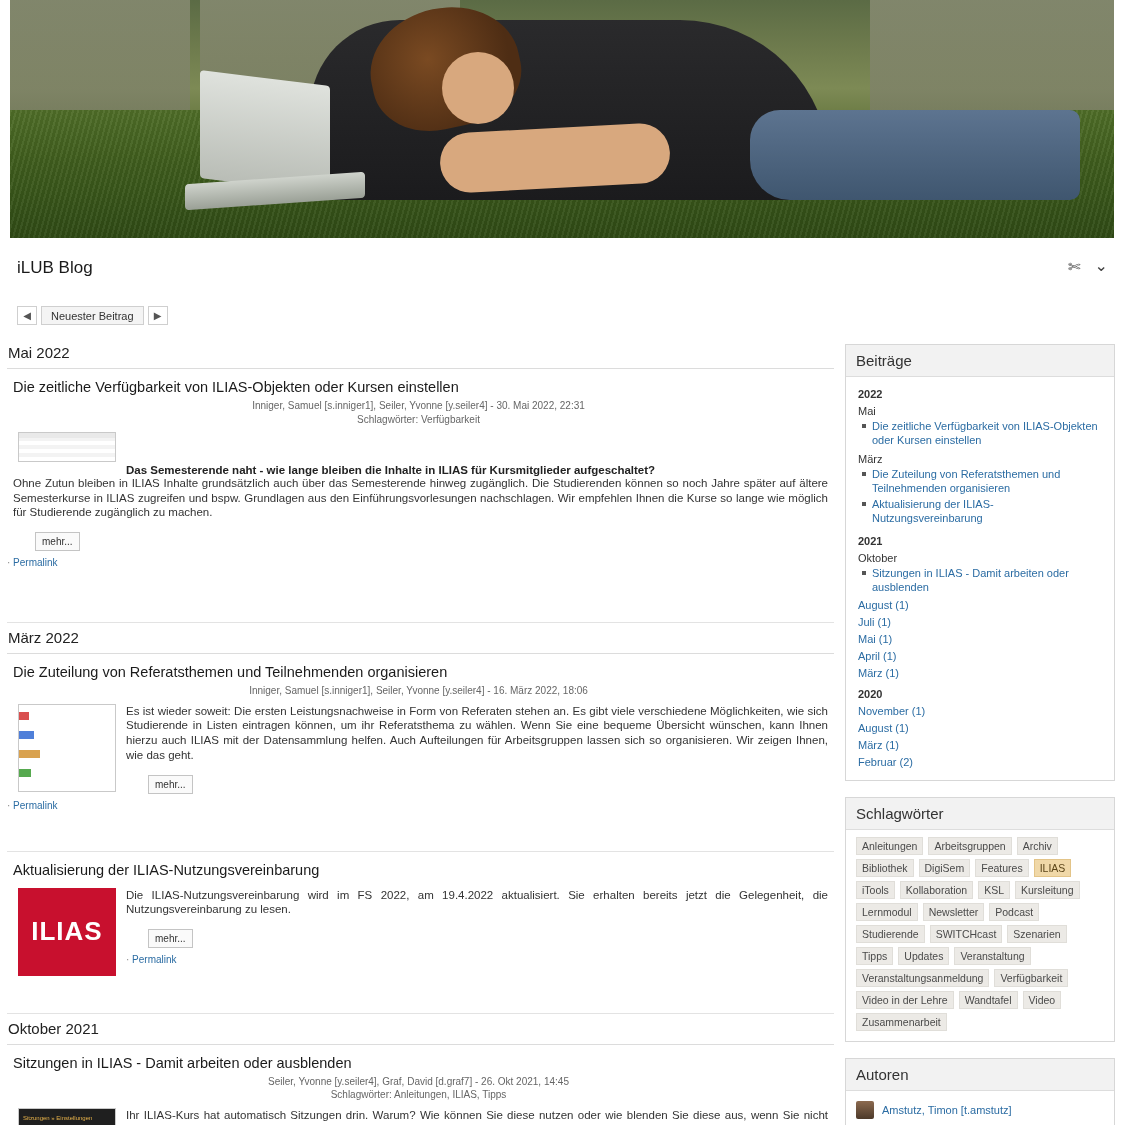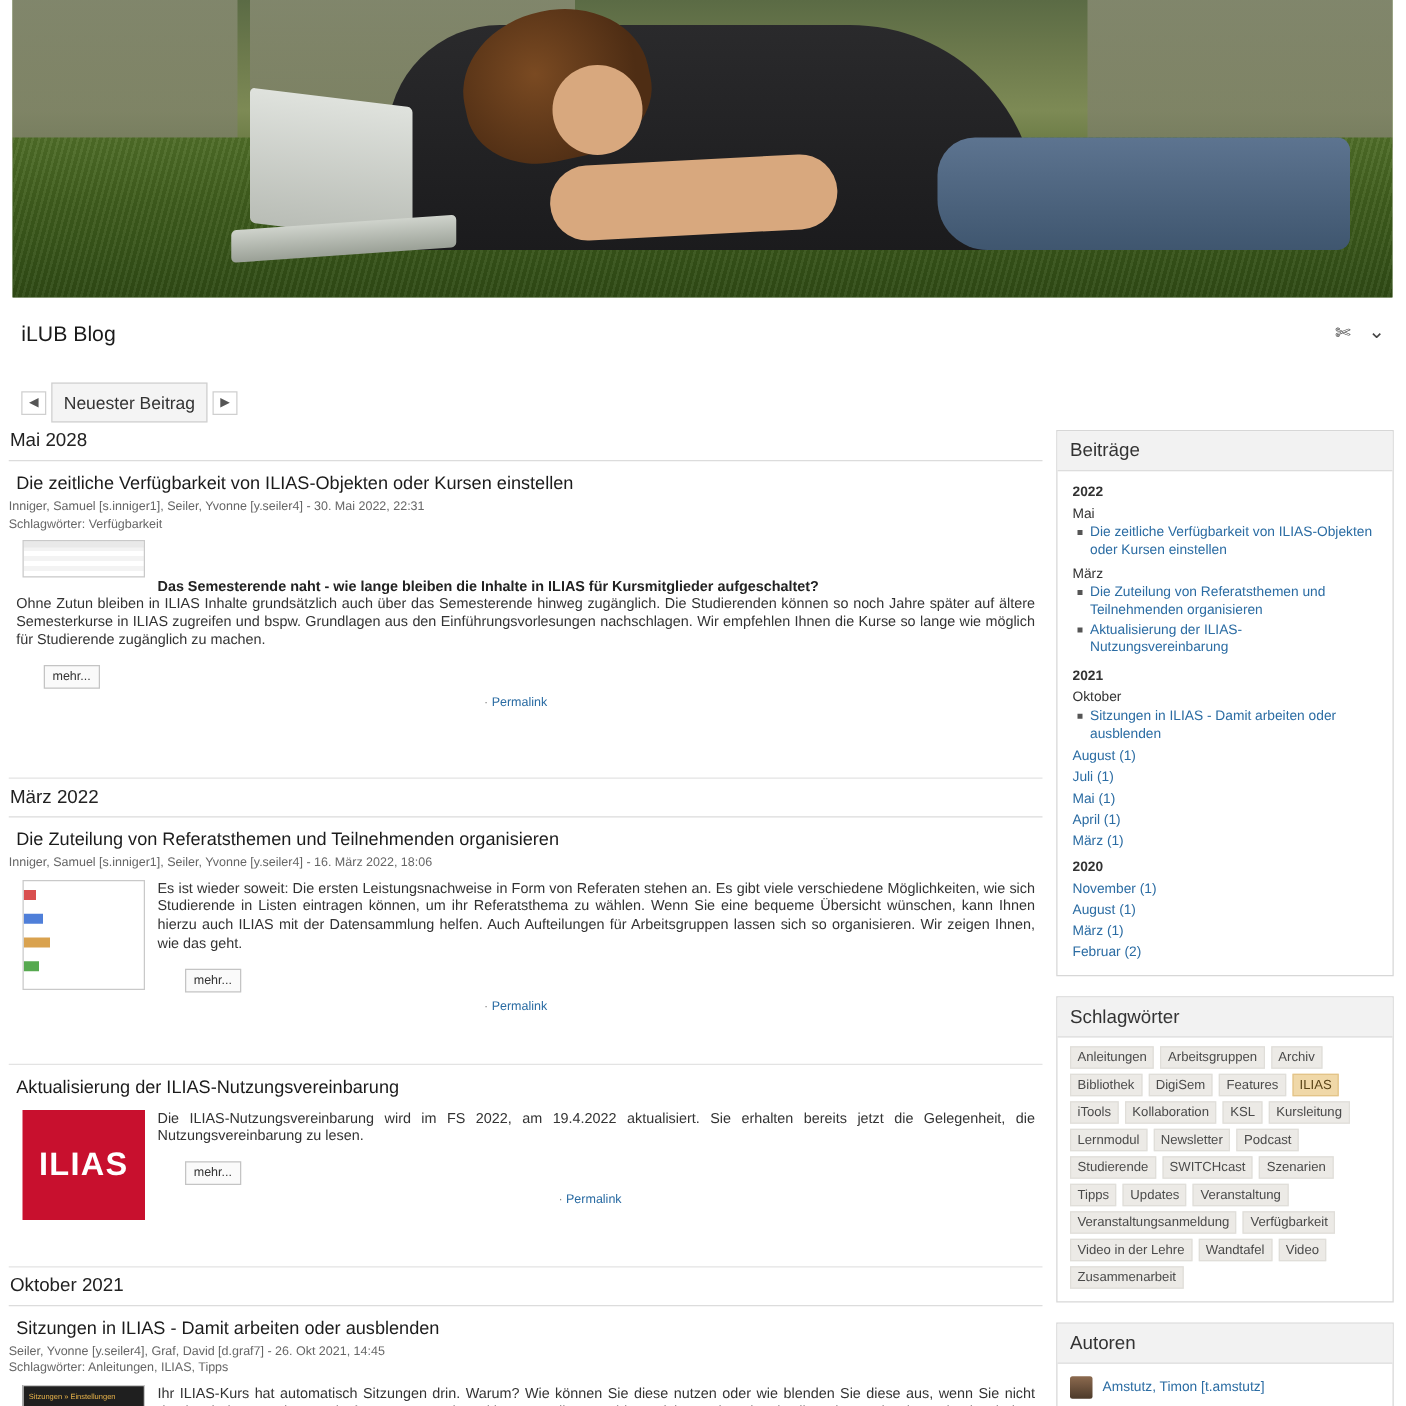--- a/index.html
+++ b/index.html
@@ -88,39 +88,39 @@
   .pager {
     position: absolute; left: 17px; top: 306px;
     display: flex; align-items: center; gap: 0;
   }
   .pager .arrow {
     width: 20px; height: 19px; border: 1px solid #cfcfcf; background: #fff;
     display: flex; align-items: center; justify-content: center;
     font-size: 10px; color: #555; cursor: pointer;
   }
   .pager .cur {
-    height: 32px; border: 1px solid #cfcfcf; background: #f4f4f4;
+    height: 19px; border: 1px solid #cfcfcf; background: #f4f4f4;
     padding: 0 9px; display: flex; align-items: center;
-    font-size: 14px; color: #333; margin: 0 4px; cursor: pointer;
+    font-size: 11px; color: #333; margin: 0 4px; cursor: pointer;
   }
 
   
   .main { position: absolute; left: 7px; top: 338px; width: 827px; }
   .side { position: absolute; left: 845px; top: 344px; width: 270px; }
 
   .month-head {
     font-size: 15px; color: #222; padding: 6px 1px 7px 1px;
     border-bottom: 1px solid #dcdcdc;
   }
   .post { border-bottom: 1px solid #e3e3e3; padding-bottom: 10px; }
   .post-title {
     font-size: 14.5px; color: #1b1b1b; padding: 10px 6px 4px 6px;
   }
   .meta {
-    text-align: left; font-size: 10px; color: #666; padding-right: 4px; line-height: 1.35;
+    text-align: center; font-size: 10px; color: #666; padding-right: 4px; line-height: 1.35;
   }
   .post-body {
     position: relative; padding: 6px 6px 0 6px; min-height: 10px;
   }
   .thumb {
     float: left; width: 98px; height: 30px; margin: 0 10px 4px 5px;
     border: 1px solid #c9c9c9; background: #fff;
   }
   .thumb.big { height: 88px; }
   .thumb.ilias {
@@ -150,21 +150,21 @@
     color: #e7b24a; font-size: 6px;
   }
   .lead { font-weight: bold; font-size: 11.5px; color: #222; margin-top: 32px; }
   .ptext { font-size: 11.5px; color: #333; line-height: 1.28; text-align: justify; }
   .more-btn {
     clear: both; display: inline-block; margin: 12px 0 0 22px;
     border: 1px solid #c4c4c4; background: #fafafa;
     font-size: 10px; color: #333; padding: 3px 6px; cursor: pointer;
   }
   .permalink {
-    text-align: center; font-size: 10px; color: #2b6ca3; padding: 6px 16px 0 0; cursor: pointer;
+    text-align: left; font-size: 10px; color: #2b6ca3; padding: 6px 16px 0 0; cursor: pointer;
   }
   .permalink:before { content: "· "; color: #888; }
 
   
   .panel { border: 1px solid #d7d7d7; background: #fff; margin-bottom: 16px; }
   .panel-head {
     background: #f2f2f2; border-bottom: 1px solid #ddd;
     padding: 7px 10px; font-size: 15px; color: #333;
   }
   .panel-body { padding: 7px 10px 10px 10px; }
@@ -224,21 +224,21 @@
   </div>
 
   <div class="pager">
     <div class="arrow">◀</div>
     <div class="cur">Neuester Beitrag</div>
     <div class="arrow">▶</div>
   </div>
 
   <div class="main">
 
-    <div class="month-head">Mai 2028</div>
+    <div class="month-head">Mai 2022</div>
     <div class="post">
       <div class="post-title">Die zeitliche Verfügbarkeit von ILIAS-Objekten oder Kursen einstellen</div>
       <div class="meta">
         <div>Inniger, Samuel [s.inniger1], Seiler, Yvonne [y.seiler4] - 30. Mai 2022, 22:31</div>
         <div>Schlagwörter: Verfügbarkeit</div>
       </div>
       <div class="post-body">
         <div class="thumb lines"></div>
         <div class="lead">Das Semesterende naht - wie lange bleiben die Inhalte in ILIAS für Kursmitglieder aufgeschaltet?</div>
         <div class="ptext">Ohne Zutun bleiben in ILIAS Inhalte grundsätzlich auch über das Semesterende hinweg zugänglich. Die Studierenden können so noch Jahre später auf ältere Semesterkurse in ILIAS zugreifen und bspw. Grundlagen aus den Einführungsvorlesungen nachschlagen. Wir empfehlen Ihnen die Kurse so lange wie möglich für Studierende zugänglich zu machen.</div>

